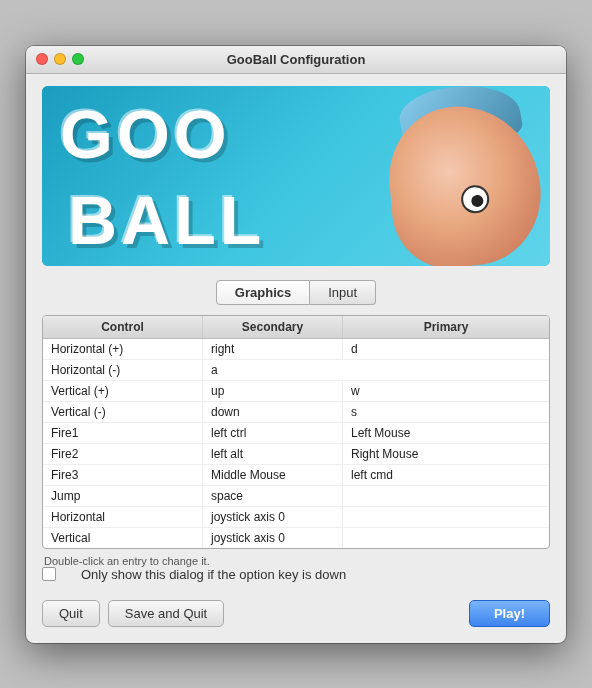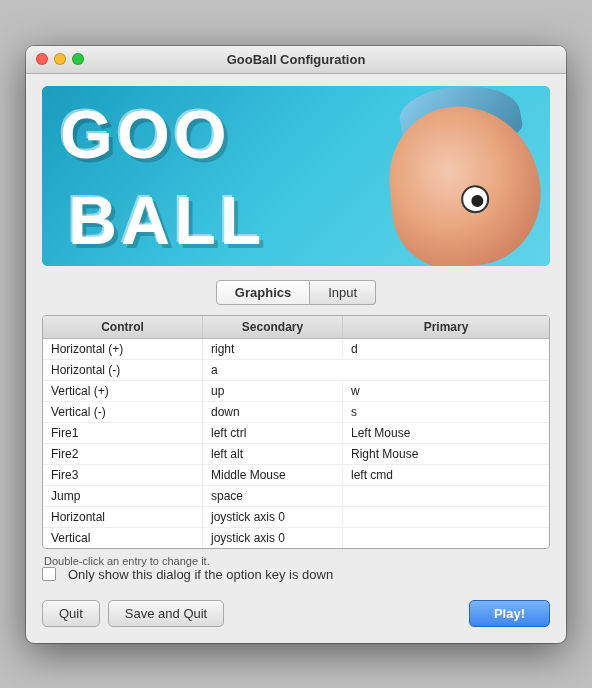--- a/index.html
+++ b/index.html
@@ -240,21 +240,21 @@
       font-size: 11px;
       color: #555;
       margin-bottom: 0;
       padding-left: 2px;
     }
 
     
     .checkbox-row {
       display: flex;
       align-items: center;
-      gap: 12px;
+      gap: 25px;
       margin-bottom: 18px;
     }
 
     .checkbox {
       width: 14px;
       height: 14px;
       border: 1px solid #999;
       background: white;
       border-radius: 2px;
       flex-shrink: 0;

